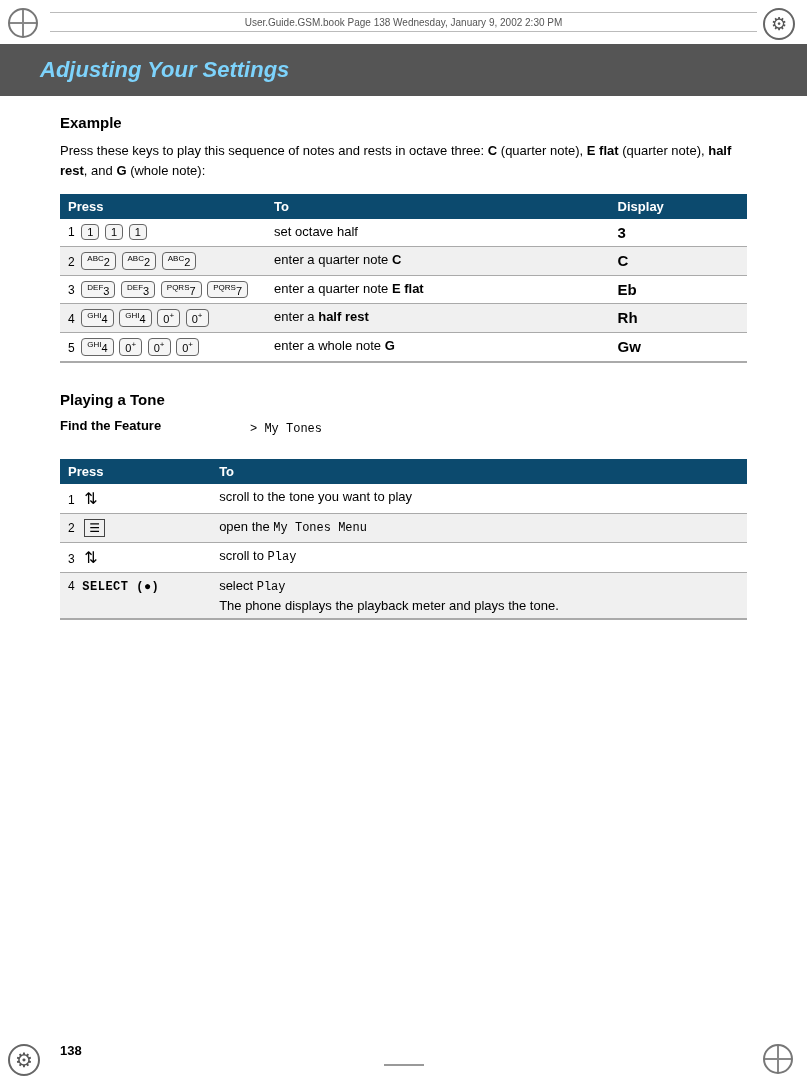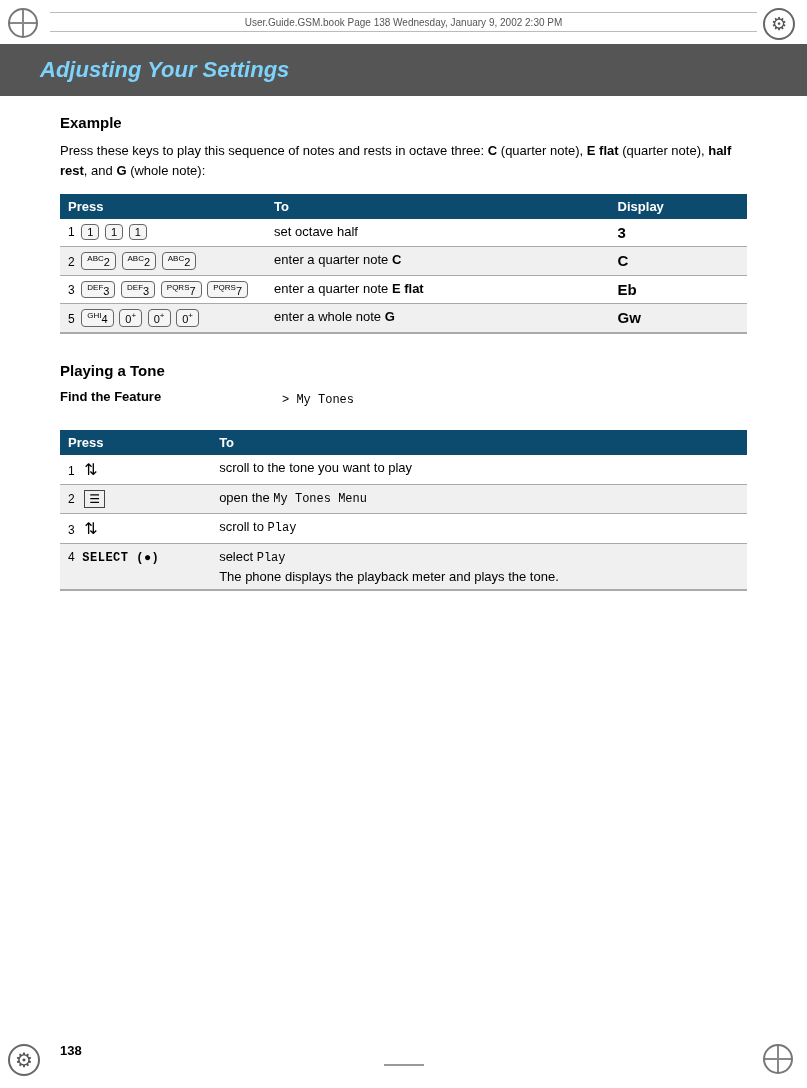--- a/index.html
+++ b/index.html
@@ -163,21 +163,20 @@
       font-size: 10px;
       margin-right: 2px;
     }
 
     
     .feature-row {
       display: flex;
       margin-bottom: 20px;
       font-size: 13px;
       align-items: flex-start;
-      gap: 32px;
     }
     .feature-label {
       font-weight: bold;
       font-size: 13px;
       min-width: 160px;
       padding-right: 20px;
     }
     .feature-value {
       font-size: 13px;
       display: flex;
@@ -302,20 +301,31 @@
         <tr>
           <td>
             <span style="font-size:12px; margin-right:2px;">3</span>
             <span class="key-btn"><sup style="font-size:8px;">DEF</sup>3</span>
             <span class="key-btn"><sup style="font-size:8px;">DEF</sup>3</span>
             <span class="key-btn"><sup style="font-size:8px;">PQRS</sup>7</span>
             <span class="key-btn"><sup style="font-size:8px;">PQRS</sup>7</span>
           </td>
           <td>enter a quarter note <span class="bold-text">E flat</span></td>
           <td style="font-size:15px; font-weight:bold;">Eb</td>
+        </tr>
+        <tr>
+          <td>
+            <span style="font-size:12px; margin-right:2px;">4</span>
+            <span class="key-btn"><sup style="font-size:8px;">GHI</sup>4</span>
+            <span class="key-btn"><sup style="font-size:8px;">GHI</sup>4</span>
+            <span class="key-btn">0<sup style="font-size:8px;">+</sup></span>
+            <span class="key-btn">0<sup style="font-size:8px;">+</sup></span>
+          </td>
+          <td>enter a <span class="bold-text">half rest</span></td>
+          <td style="font-size:15px; font-weight:bold;">Rh</td>
         </tr>
         <tr>
           <td>
             <span style="font-size:12px; margin-right:2px;">5</span>
             <span class="key-btn"><sup style="font-size:8px;">GHI</sup>4</span>
             <span class="key-btn">0<sup style="font-size:8px;">+</sup></span>
             <span class="key-btn">0<sup style="font-size:8px;">+</sup></span>
             <span class="key-btn">0<sup style="font-size:8px;">+</sup></span>
           </td>
           <td>enter a whole note <span class="bold-text">G</span></td>

